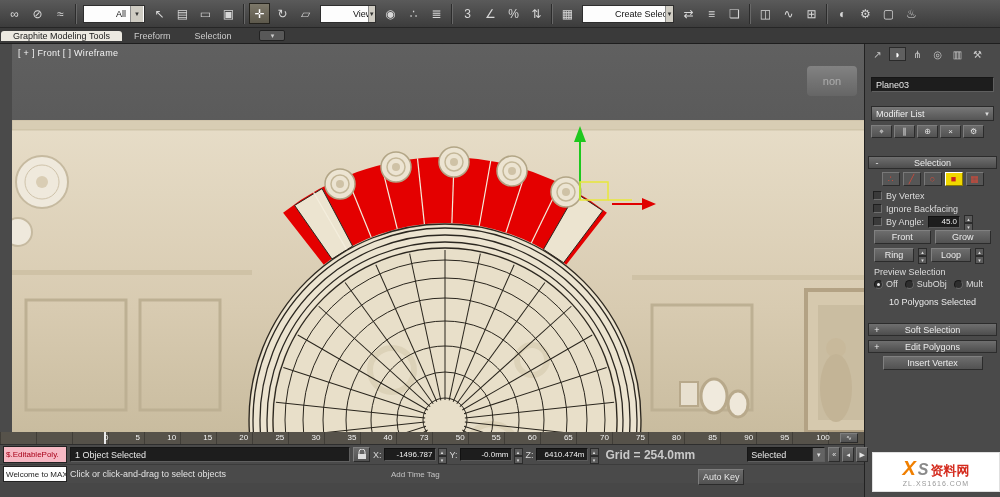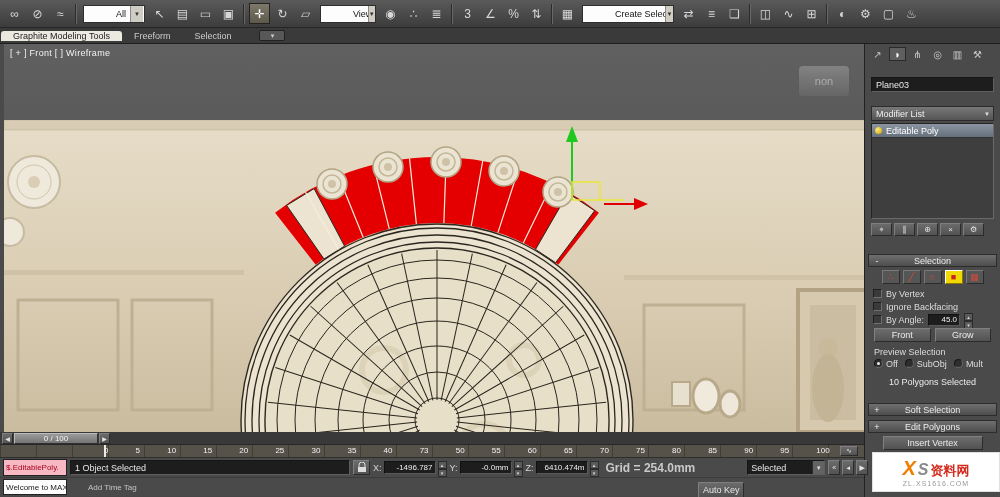--- a/index.html
+++ b/index.html
@@ -20,21 +20,21 @@
   .tbselect .lbl { padding:0 4px; white-space:nowrap; overflow:hidden;margin-left:28px; }
   .tbselect .arr { width:13px; align-self:stretch; background:#cfccc3; border-left:1px solid #8a8a8a; display:flex; align-items:center; justify-content:center; font-size:6px; color:#333; }
 
   
   #ribbon { height:16px; background:#3a3a3a; display:flex; align-items:center; padding-left:1px; border-bottom:1px solid #1e1e1e; }
   .rtab { font-size:9px; color:#cccccc; padding:0 12px; display:flex; align-items:center; }
   .rtab.active { background:#ece9e1; color:#1b1b1b; border-radius:3px 3px 0 0; }
   .ribbon-btn { margin-left:16px; align-self:center; width:26px; height:11px; background:#585858; border:1px solid #222; border-radius:2px; color:#ccc; font-size:7px; display:flex; align-items:center; justify-content:center; }
 
   
-  #viewport { position:absolute; left:4px; top:44px; width:864px; height:388px; background:linear-gradient(#606060,#454545); overflow:hidden; }
+  #viewport { position:absolute; left:12px; top:44px; width:864px; height:388px; background:linear-gradient(#606060,#454545); overflow:hidden; }
   .vp-label { position:absolute; left:6px; top:4px; font-size:9px; color:#f2f2f2; letter-spacing:.3px; z-index:3; }
   .vp-non { position:absolute; left:795px; top:22px; width:50px; height:30px; background:linear-gradient(#a0a0a0,#6e6e6e); opacity:.55; border-radius:4px; display:flex; align-items:center; justify-content:center; color:#e9e9e9; font-size:11px; z-index:3; }
   #scene { position:absolute; left:0; top:76px; width:864px; height:312px; }
 
   
   #cmd-panel { position:absolute; left:864px; top:44px; width:136px; height:453px; background:#4a4a4a; border-left:1px solid #222; font-size:9px; color:#dcdcdc; }
   .cp-tabs { display:flex; gap:3px; padding:3px 4px 2px; }
   .cp-tab { width:17px; height:14px; display:flex; align-items:center; justify-content:center; color:#c8c8c8; font-size:10px; border:1px solid transparent; }
   .cp-tab.active { background:#5f5f5f; border-color:#2a2a2a; color:#fff; }
   .cp-name { margin:14px 6px; height:15px; display:flex; align-items:center; padding:0 4px; font-size:9px; }
@@ -59,21 +59,21 @@
   .cb { width:9px; height:9px; background:#3a3a3a; border:1px solid; border-color:#1f1f1f #6f6f6f #6f6f6f #1f1f1f; flex:none; }
   .field { background:#1d1d1d; border:1px solid; border-color:#111 #5a5a5a #5a5a5a #111; color:#eee; font-size:8px; display:flex; align-items:center; justify-content:flex-end; padding:0 2px; }
   .spin { display:inline-flex; flex-direction:column; width:9px; height:13px; flex:none; }
   .spin span { flex:1; display:flex; align-items:center; justify-content:center; font-size:5px; color:#ddd; background:#5a5a5a; border:1px solid #2b2b2b; }
 
   .btn-row { display:flex; gap:4px; padding:2px 6px; }
   .cp-btn { height:14px; background:linear-gradient(#6d6d6d,#525252); border:1px solid; border-color:#808080 #2b2b2b #2b2b2b #808080; color:#ececec; font-size:9px; display:flex; align-items:center; justify-content:center; }
   .grow1 { flex:1; }
   .preview-label { padding:3px 6px 1px; }
   .radio-row { display:flex; gap:7px; padding:1px 6px 3px; align-items:center; }
-  .radio-item { display:flex; gap:3px; }
+  .radio-item { display:flex; gap:3px; align-items:center; }
   .radio { width:9px; height:9px; border-radius:50%; background:#2e2e2e; border:1px solid; border-color:#181818 #686868 #686868 #181818; position:relative; flex:none; }
   .radio.sel::after { content:""; position:absolute; inset:2px; border-radius:50%; background:#ececec; }
   .sel-status { text-align:center; padding:5px 0 2px; color:#eaeaea; }
   .iv-btn { margin:3px auto 0; width:100px; }
 
   
   #bottom { position:absolute; left:0; top:432px; width:864px; height:65px; background:#474747; }
   .ts-row { height:13px; background:#393939; border-bottom:1px solid #272727; display:flex; align-items:center; padding-left:2px; gap:1px; }
   .ts-arrow { width:11px; height:11px; font-size:6px; }
   .ts-handle { width:84px; height:11px; background:linear-gradient(#9a9a9a,#747474); border:1px solid; border-color:#bdbdbd #303030 #303030 #bdbdbd; color:#f4f4f4; font-size:8px; display:flex; align-items:center; justify-content:center; }
@@ -347,26 +347,20 @@
         <div class="cp-tab">⋔</div>
         <div class="cp-tab">◎</div>
         <div class="cp-tab">▥</div>
         <div class="cp-tab">⚒</div>
       </div>
     <div class="cp-name sunken">Plane03</div>
     <div class="cp-dropdown">
       <span>Modifier List</span>
       <span class="arr">▼</span>
     </div>
-    <div class="cp-stack">
-      <div class="stack-row">
-        <span class="bulb"></span>
-        <span>Editable Poly</span>
-      </div>
-    </div>
     <div class="cp-stackbar">
 
     <div class="sbtn btn3d">⌖</div>
         <div class="sbtn btn3d">∥</div>
         <div class="sbtn btn3d">⊕</div>
         <div class="sbtn btn3d">×</div>
         <div class="sbtn btn3d">⚙</div>
       </div>
 
     <div class="rollout" style="margin-top:16px">
@@ -395,20 +389,32 @@
         <span>By Angle:</span>
         <span class="field" style="width:32px;height:12px">45.0</span>
         <span class="spin">
           <span>▴</span>
           <span>▾</span>
         </span>
       </div>
       <div class="btn-row">
         <div class="cp-btn grow1">Front</div>
         <div class="cp-btn grow1">Grow</div>
+      </div>
+      <div class="btn-row">
+        <div class="cp-btn" style="width:40px">Ring</div>
+        <span class="spin">
+          <span>▴</span>
+          <span>▾</span>
+        </span>
+        <div class="cp-btn" style="width:40px">Loop</div>
+        <span class="spin">
+          <span>▴</span>
+          <span>▾</span>
+        </span>
       </div>
       <div class="preview-label">Preview Selection</div>
       <div class="radio-row">
 
       <div class="radio-item">
             <span class="radio sel"></span>
             <span>Off</span>
           </div>
           <div class="radio-item">
             <span class="radio"></span>
@@ -431,25 +437,20 @@
     <div class="rollout">
       <div class="roll-h">
         <span class="roll-sign">+</span>
         <span class="roll-title">Edit Polygons</span>
       </div>
     </div>
     <div class="cp-btn iv-btn">Insert Vertex</div>
   </div>
 
   <div id="bottom">
-    <div class="ts-row">
-      <div class="ts-arrow btn3d">◀</div>
-      <div class="ts-handle">0 / 100</div>
-      <div class="ts-arrow btn3d">▶</div>
-    </div>
     <div class="ruler">
       <div class="ruler-marker"></div>
       <div class="ruler-nums">
 
       <span>0</span>
           <span>5</span>
           <span>10</span>
           <span>15</span>
           <span>20</span>
           <span>25</span>
@@ -514,20 +515,21 @@
         <div style="display:flex;gap:2px">
 
         <div class="tbtn btn3d">«</div>
             <div class="tbtn btn3d">◂</div>
             <div class="tbtn btn3d">▶</div>
           </div>
       </div>
     </div>
     <div class="sb-row">
       <div class="listener white">Welcome to MAX</div>
+      <div class="prompt">Click or click-and-drag to select objects</div>
       <div class="timetag">Add Time Tag</div>
     </div>
   </div>
 
   <div id="watermark">
     <div class="wm-row">
       <span class="wm-x">X</span>
       <span class="wm-s">S</span>
       <span class="wm-cn">资料网</span>
     </div>

